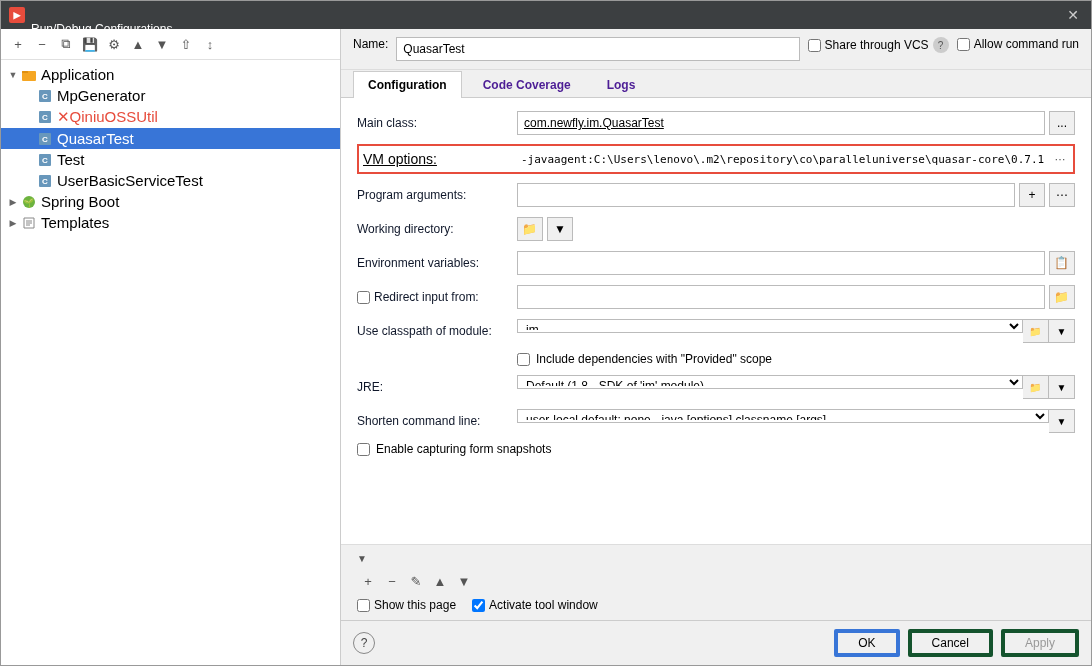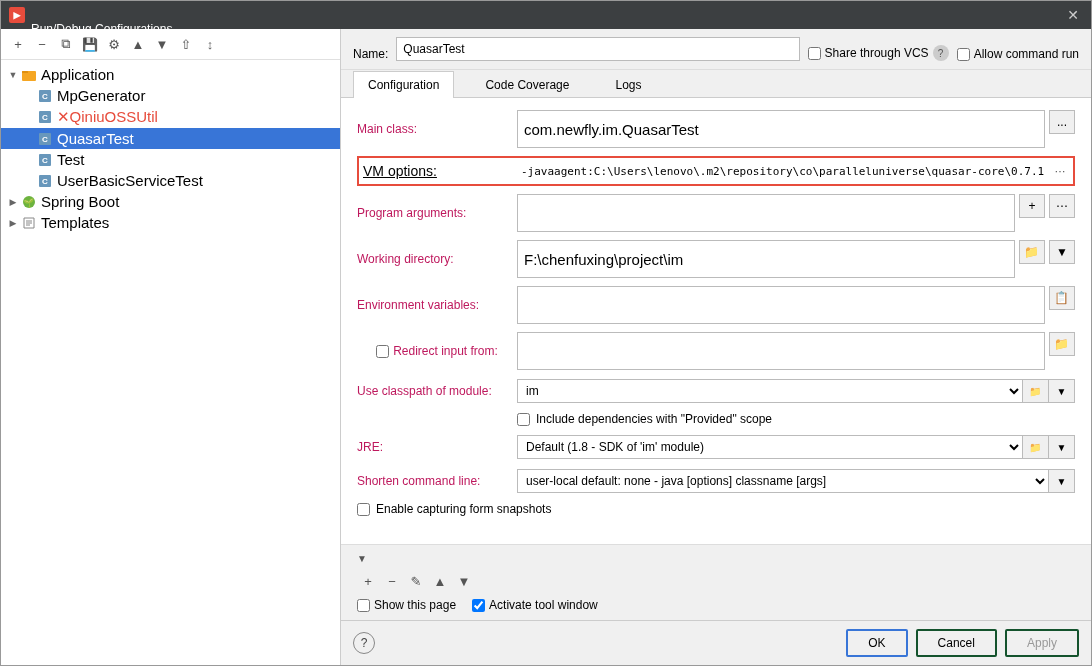--- a/index.html
+++ b/index.html
@@ -149,21 +149,21 @@
     
     .right-panel {
       flex: 1;
       display: flex;
       flex-direction: column;
       background: #f0f0f0;
     }
 
     .name-bar {
       display: flex;
-      align-items: flex-end;
+      align-items: flex-start;
       padding: 8px 12px;
       background: #f0f0f0;
       border-bottom: 1px solid #ddd;
       gap: 8px;
     }
 
     .name-label {
       font-size: 12px;
       color: #000;
     }
@@ -208,65 +208,67 @@
       background: #f0f0f0;
       border-bottom: 1px solid #ccc;
     }
 
     .tab {
       padding: 6px 14px;
       font-size: 12px;
       cursor: pointer;
       border: 1px solid transparent;
       border-bottom: none;
-      margin-right: 16px;
+      margin-right: 6px;
       background: transparent;
       position: relative;
       bottom: -1px;
+      font-weight: bold;
     }
 
     .tab.active {
       background: #fff;
       border-color: #ccc;
       border-bottom-color: #fff;
       color: #000;
     }
 
     .tab:not(.active) {
-      color: #000000;
+      color: #4c1d95;
     }
 
     .config-area {
       flex: 1;
       background: #fff;
       padding: 12px 16px;
       overflow-y: auto;
     }
 
     .form-row {
       display: flex;
       align-items: center;
       margin-bottom: 8px;
       min-height: 26px;
     }
 
     .form-label {
       width: 160px;
       flex-shrink: 0;
       font-size: 12px;
-      color: #be185d;
+      color: #0f172a;
     }
 
     .form-input {
       flex: 1;
-      height: 38px;
+      height: 24px;
       border: 1px solid #bbb;
       background: #fff;
       padding: 2px 6px;
-      font-size: 15px;
+      font-size: 12px;
+      text-decoration: underline;
     }
 
     .input-with-btn {
       display: flex;
       flex: 1;
       gap: 4px;
     }
 
     .input-btn {
       width: 26px;
@@ -340,21 +342,21 @@
     }
 
     .select-with-btn {
       display: flex;
       flex: 1;
       gap: 0;
     }
 
     .form-select {
       flex: 1;
-      height: 24px;
+      height: 14px;
       border: 1px solid #bbb;
       background: #fff;
       padding: 2px 4px;
       font-size: 12px;
     }
 
     .select-btn {
       width: 26px;
       height: 24px;
       border: 1px solid #bbb;
@@ -447,21 +449,21 @@
     }
 
     .footer-right {
       display: flex;
       gap: 8px;
     }
 
     .footer-btn {
       height: 28px;
       padding: 0 20px;
-      border: 2px solid #14532d;
+      border: 4px solid #14532d;
       background: #f0f0f0;
       cursor: pointer;
       font-size: 12px;
       border-radius: 2px;
     }
 
     .footer-btn.primary {
       background: #f0f0f0;
       border-color: #3875d7;
     }
@@ -638,36 +640,35 @@
           <div class="input-with-btn">
             <input class="form-input" type="text" style="">
             <button class="input-btn">+</button>
             <button class="input-btn">⋯</button>
           </div>
         </div>
 
         <div class="form-row">
           <span class="form-label">Working directory:</span>
           <div class="input-with-btn">
-            <input class="form-input" type="text" value="F:\chenfuxing\project\im" style="">
             <button class="input-btn">📁</button>
             <button class="input-btn">▼</button>
           </div>
         </div>
 
         <div class="form-row">
           <span class="form-label">Environment variables:</span>
           <div class="input-with-btn">
             <input class="form-input" type="text" style="">
             <button class="input-btn">📋</button>
           </div>
         </div>
 
         <div class="form-row">
-          <div style="display:flex;align-items:center;width:160px;flex-shrink:0;gap:4px;justify-content:center;">
+          <div style="display:flex;align-items:center;width:160px;flex-shrink:0;gap:4px;">
             <input type="checkbox" style="margin: 0px;">
             <span class="form-label" style="width:auto;">Redirect input from:</span>
           </div>
           <div class="input-with-btn">
             <input class="form-input" type="text" style="">
             <button class="input-btn">📁</button>
           </div>
         </div>
 
         <div class="form-row">

